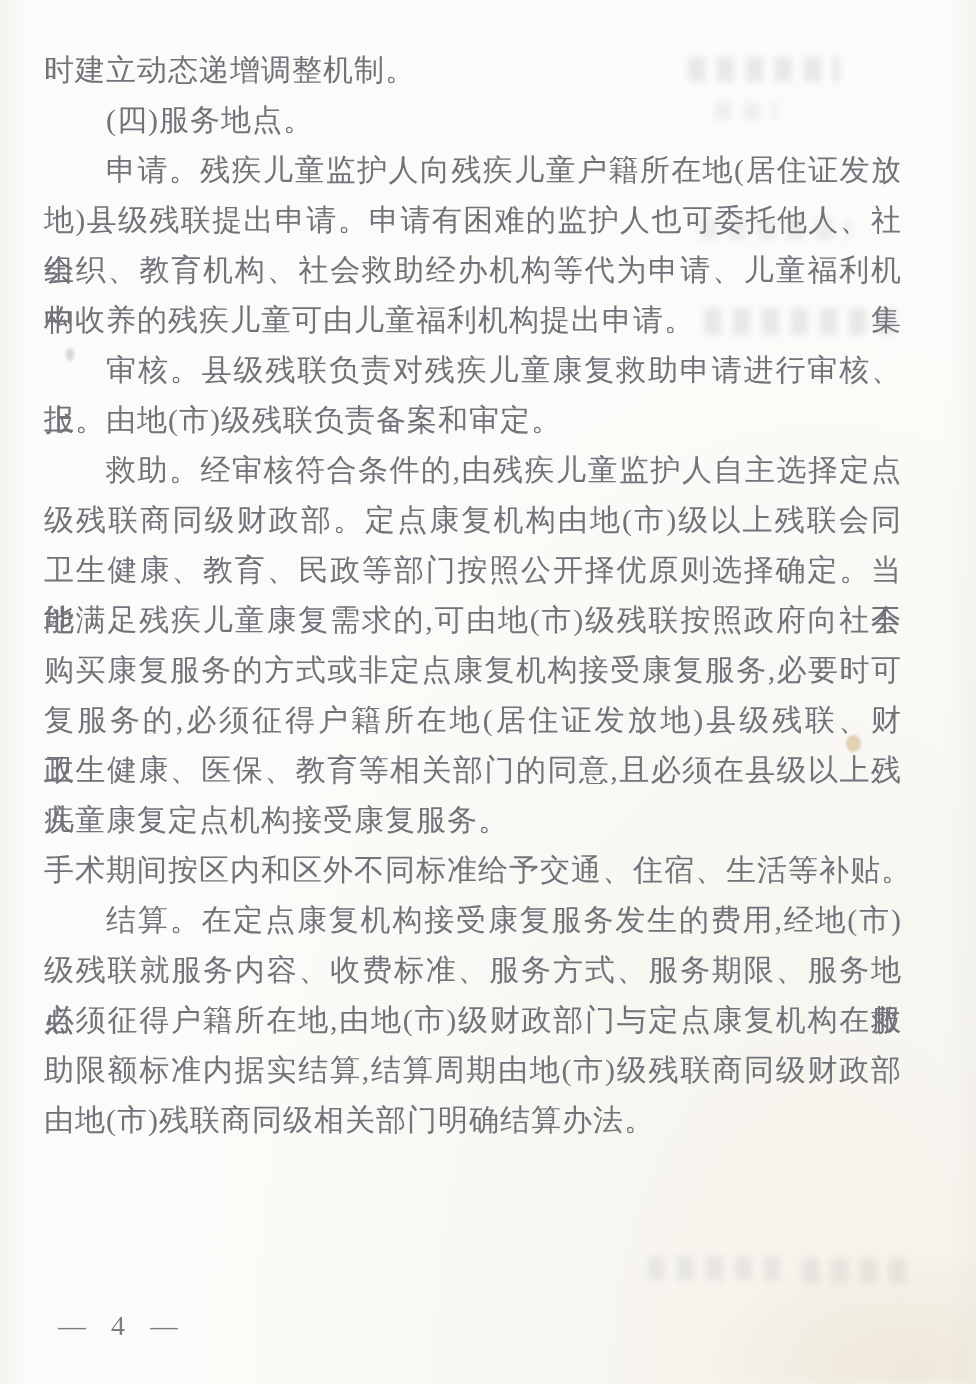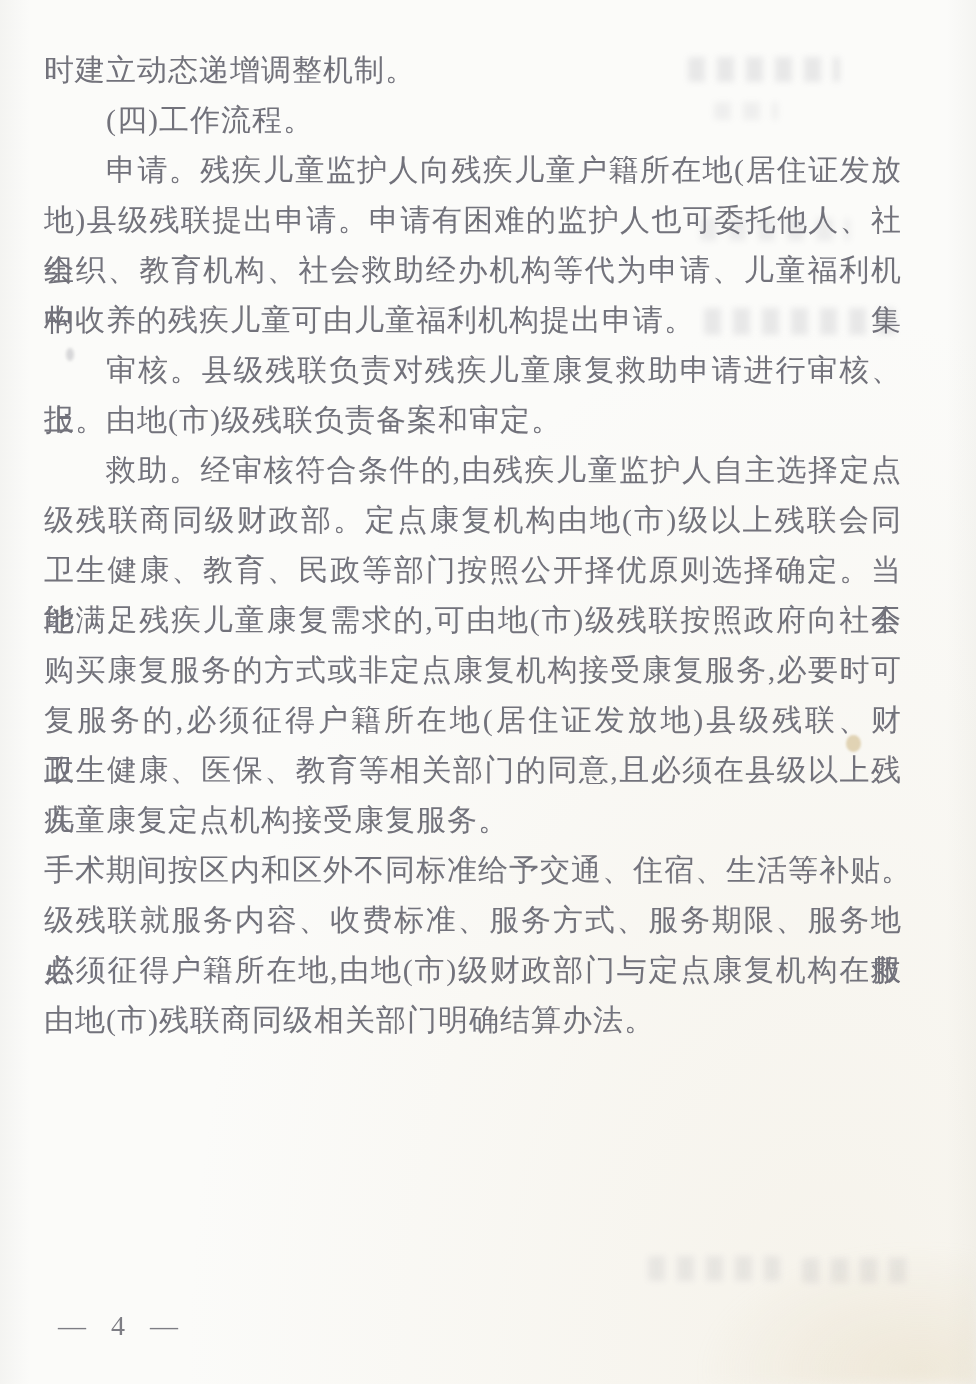--- a/index.html
+++ b/index.html
@@ -107,35 +107,37 @@
   <div class="bleed b3"></div>
   <div class="bleed b4"></div>
   <div class="bleed b5"></div>
   <div class="bleed b6"></div>
   <div class="speck-yellow"></div>
   <div class="speck-gray"></div>
   <div class="corner-smudge"></div>
 
   <div class="text-block" id="text-block">
       <div class="line">时建立动态递增调整机制。</div>
-      <div class="line indent">(四)工作流程。</div>
+      <div class="line indent">(四)服务地点。</div>
       <div class="line indent justify">申请。残疾儿童监护人向残疾儿童户籍所在地(居住证发放</div>
       <div class="line justify">地)县级残联提出申请。申请有困难的监护人也可委托他人、社会</div>
       <div class="line justify">组织、教育机构、社会救助经办机构等代为申请、儿童福利机构集</div>
       <div class="line">中收养的残疾儿童可由儿童福利机构提出申请。</div>
       <div class="line indent justify">审核。县级残联负责对残疾儿童康复救助申请进行审核、上</div>
       <div class="line">报。由地(市)级残联负责备案和审定。</div>
       <div class="line indent justify">救助。经审核符合条件的,由残疾儿童监护人自主选择定点</div>
       <div class="line justify">级残联商同级财政部。定点康复机构由地(市)级以上残联会同</div>
       <div class="line justify">卫生健康、教育、民政等部门按照公开择优原则选择确定。当地不</div>
       <div class="line justify">能满足残疾儿童康复需求的,可由地(市)级残联按照政府向社会</div>
       <div class="line justify">购买康复服务的方式或非定点康复机构接受康复服务,必要时可</div>
       <div class="line justify">复服务的,必须征得户籍所在地(居住证发放地)县级残联、财政、</div>
       <div class="line justify">卫生健康、医保、教育等相关部门的同意,且必须在县级以上残疾</div>
       <div class="line">儿童康复定点机构接受康复服务。</div>
       <div class="line">手术期间按区内和区外不同标准给予交通、住宿、生活等补贴。</div>
+      <div class="line indent justify">结算。在定点康复机构接受康复服务发生的费用,经地(市)</div>
       <div class="line justify">级残联就服务内容、收费标准、服务方式、服务期限、服务地点、服</div>
       <div class="line justify">必须征得户籍所在地,由地(市)级财政部门与定点康复机构在救</div>
+      <div class="line justify">助限额标准内据实结算,结算周期由地(市)级残联商同级财政部</div>
       <div class="line">由地(市)残联商同级相关部门明确结算办法。</div>
     </div>
 
   <div class="page-number">— 4 —</div>
 </div>
 
 </body></html>

